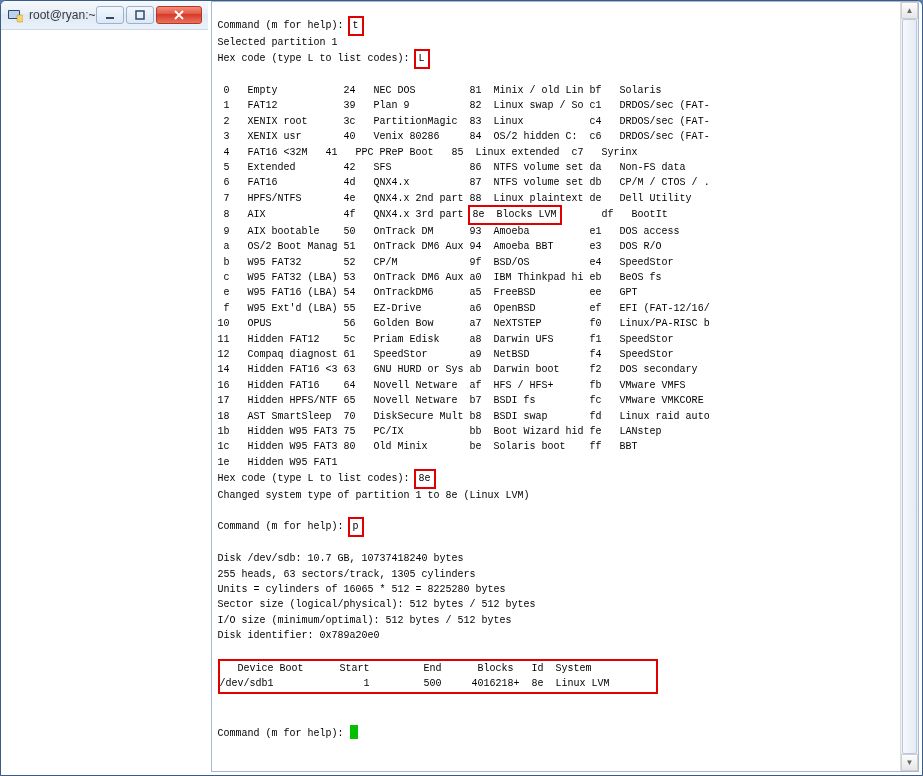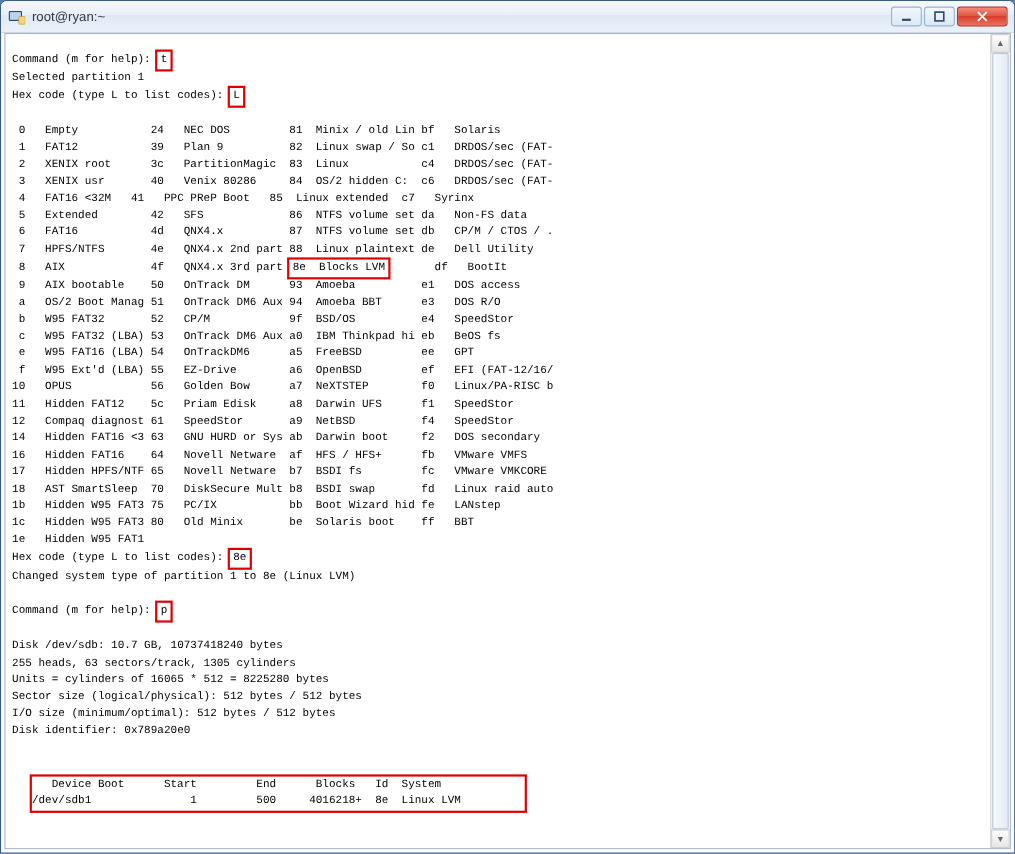--- a/index.html
+++ b/index.html
@@ -11,21 +11,20 @@
   .window {
     width: 923px;
     height: 776px;
     background: #fff;
     border: 1px solid #3b5c86;
     border-radius: 6px 6px 0 0;
     box-sizing: border-box;
     position: relative;
     overflow: hidden;
     display: flex;
-    flex-direction: column;
   }
   .titlebar {
     height: 28px;
     background: linear-gradient(to bottom, #f6f9fd 0%, #e9eff8 45%, #dfe8f4 46%, #eaf1fa 100%);
     border-bottom: 1px solid #cdd8e6;
     display: flex;
     align-items: center;
     padding: 0 6px 0 6px;
     font-size: 12px;
     color: #36393d;
@@ -101,22 +100,22 @@
     border-radius:2px;
   }
   .redbox {
     border: 2px solid #e00000;
     padding: 0 3px;
     margin: -1px -2px;
     display: inline-block;
   }
   .redbox-block {
     border: 2px solid #e00000;
-    padding: 0 16px 0 0;
-    margin: 16px;
+    padding: 0 4px 0 0;
+    margin: 0;
     display: block;
     width: fit-content;
   }
   .cursor {
     display:inline-block;
     width: 8px; height: 14px;
     background: #00c000;
     vertical-align: text-bottom;
     margin-bottom: 0;
   }

